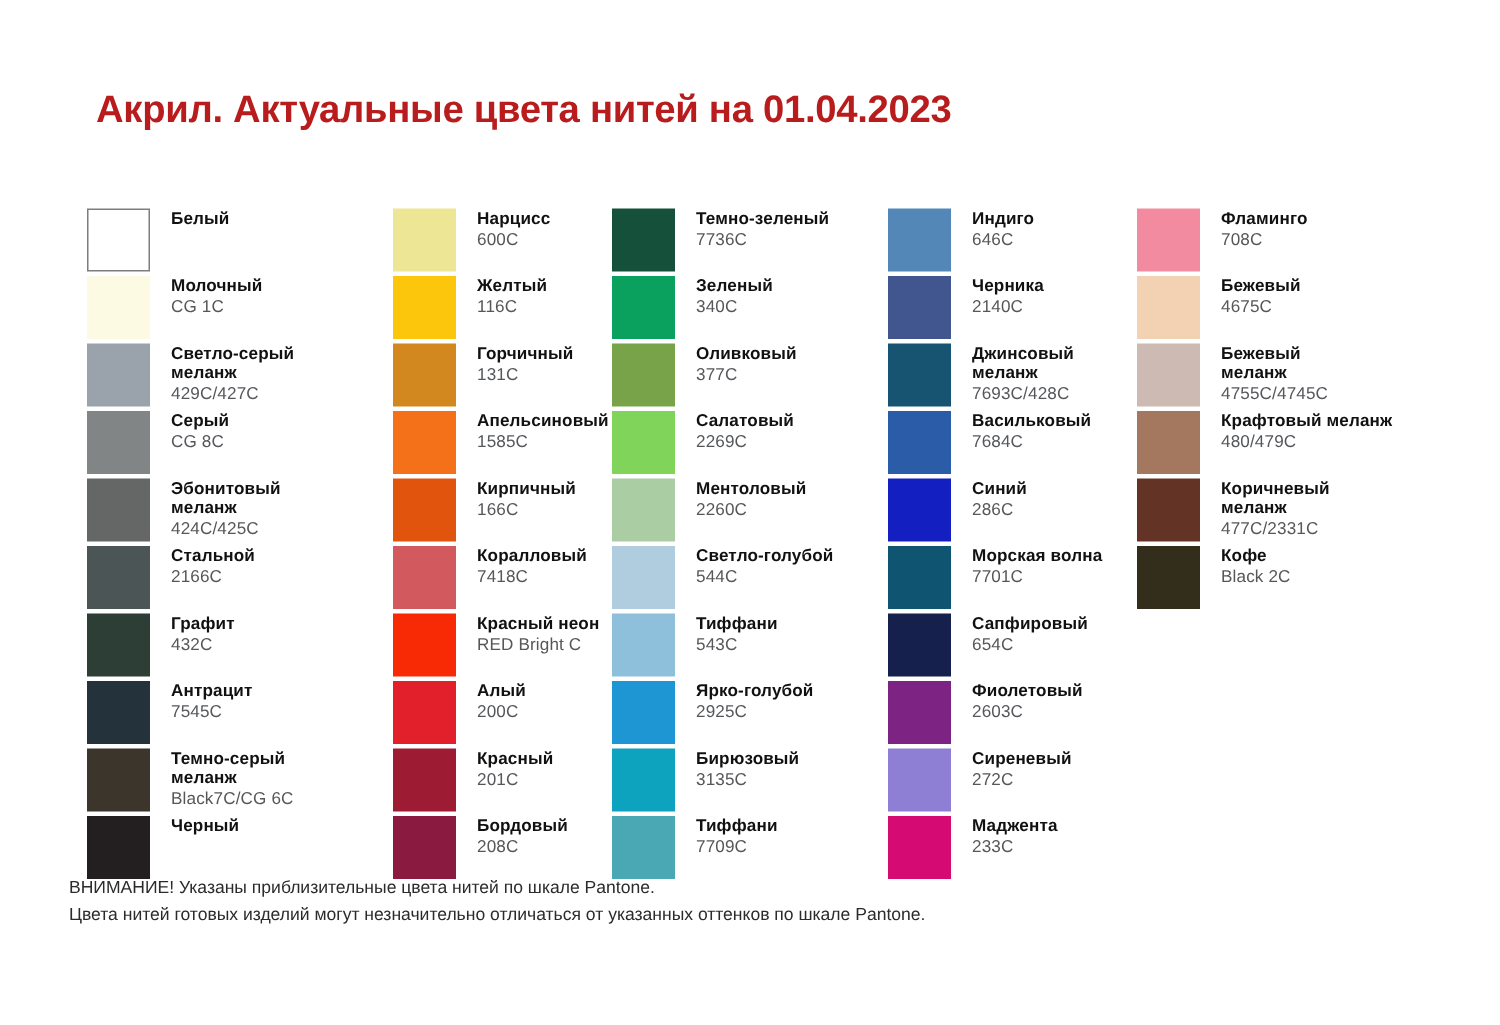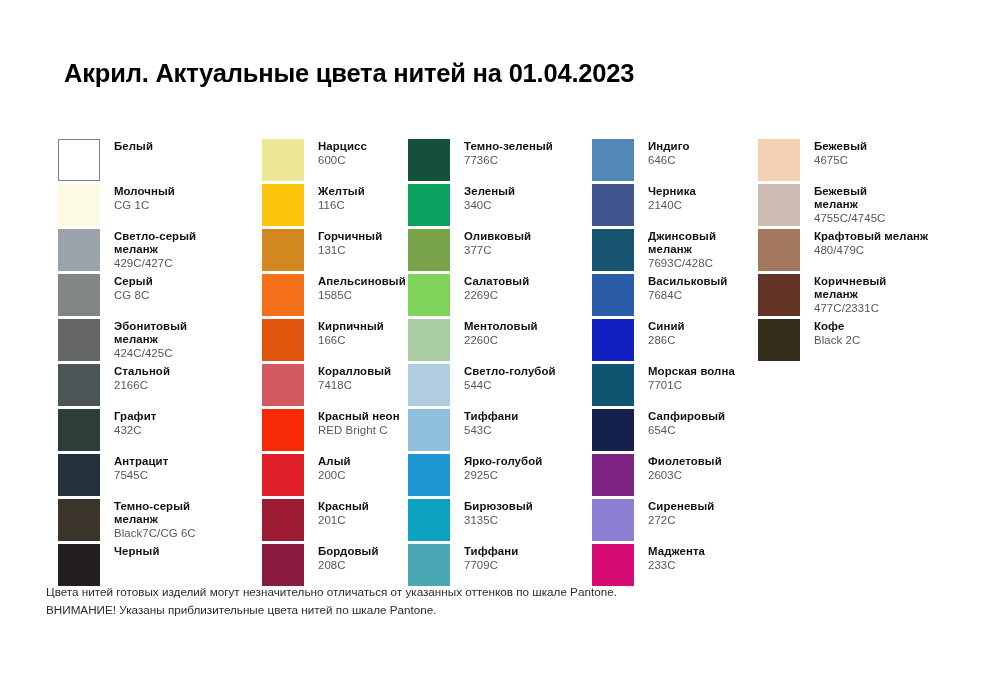--- a/index.html
+++ b/index.html
@@ -24,21 +24,21 @@
     background: #ffffff;
   }
 
   #title {
     position: absolute;
     left: 64px;
     top: 59px;
     font-size: 25.5px;
     font-weight: bold;
     letter-spacing: -0.2px;
-    color: #000000;
+    color: #b91c1c;
     white-space: nowrap;
   }
 
   #grid {
     position: absolute;
     left: 58px;
     top: 123px;
     width: 930px;
     display: flex;
     flex-direction: row;
@@ -399,20 +399,27 @@
         <div class="swatch-row">
           <div class="swatch" style="background: rgb(213, 10, 115);"></div>
           <div class="labels">
             <div class="name">Маджента</div>
             <div class="code">233C</div>
           </div>
         </div>
       </div>
       <div class="column col-4">
         <div class="swatch-row">
+          <div class="swatch" style="background: rgb(243, 139, 160);"></div>
+          <div class="labels">
+            <div class="name">Фламинго</div>
+            <div class="code">708C</div>
+          </div>
+        </div>
+        <div class="swatch-row">
           <div class="swatch" style="background: rgb(243, 209, 179);"></div>
           <div class="labels">
             <div class="name">Бежевый</div>
             <div class="code">4675C</div>
           </div>
         </div>
         <div class="swatch-row">
           <div class="swatch" style="background: rgb(205, 186, 178);"></div>
           <div class="labels" style="white-space: normal;">
             <div class="name" style="white-space: pre-line;">Бежевый
@@ -439,17 +446,17 @@
           <div class="swatch" style="background: rgb(51, 45, 28);"></div>
           <div class="labels">
             <div class="name">Кофе</div>
             <div class="code">Black 2C</div>
           </div>
         </div>
       </div>
     </div>
 
   <div id="footer">
+    <div>ВНИМАНИЕ! Указаны приблизительные цвета нитей по шкале Pantone.</div>
     <div>Цвета нитей готовых изделий могут незначительно отличаться от указанных оттенков по шкале Pantone.</div>
-    <div>ВНИМАНИЕ! Указаны приблизительные цвета нитей по шкале Pantone.</div>
   </div>
 
 </div>
 
 </body></html>

